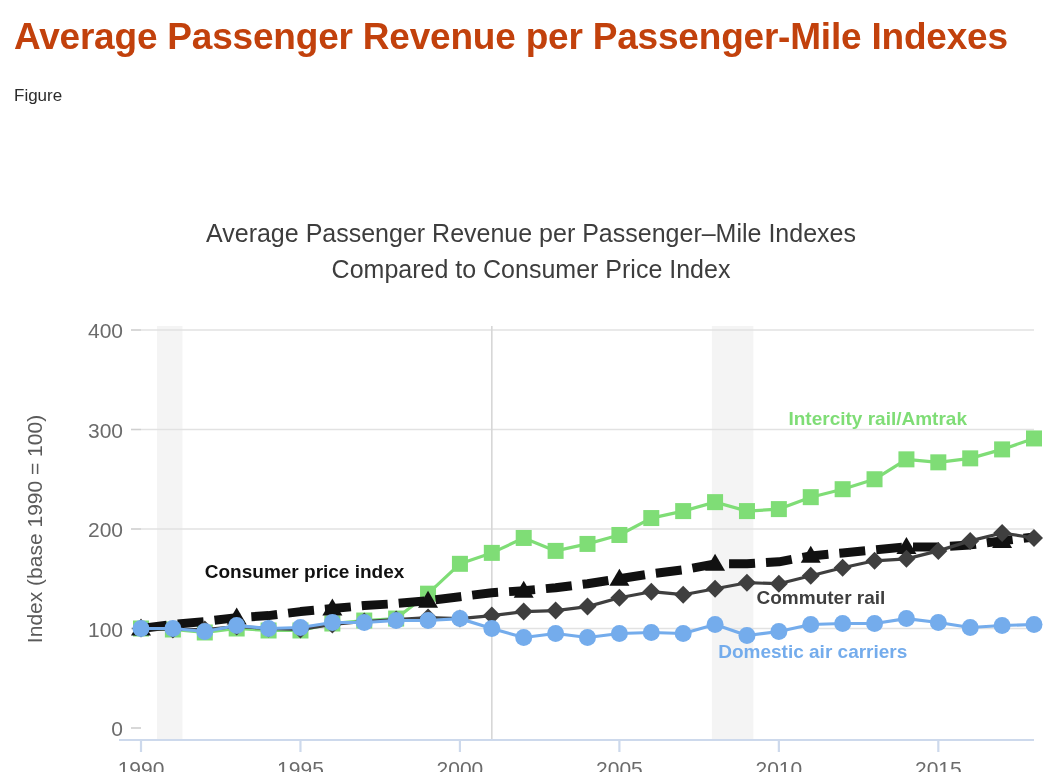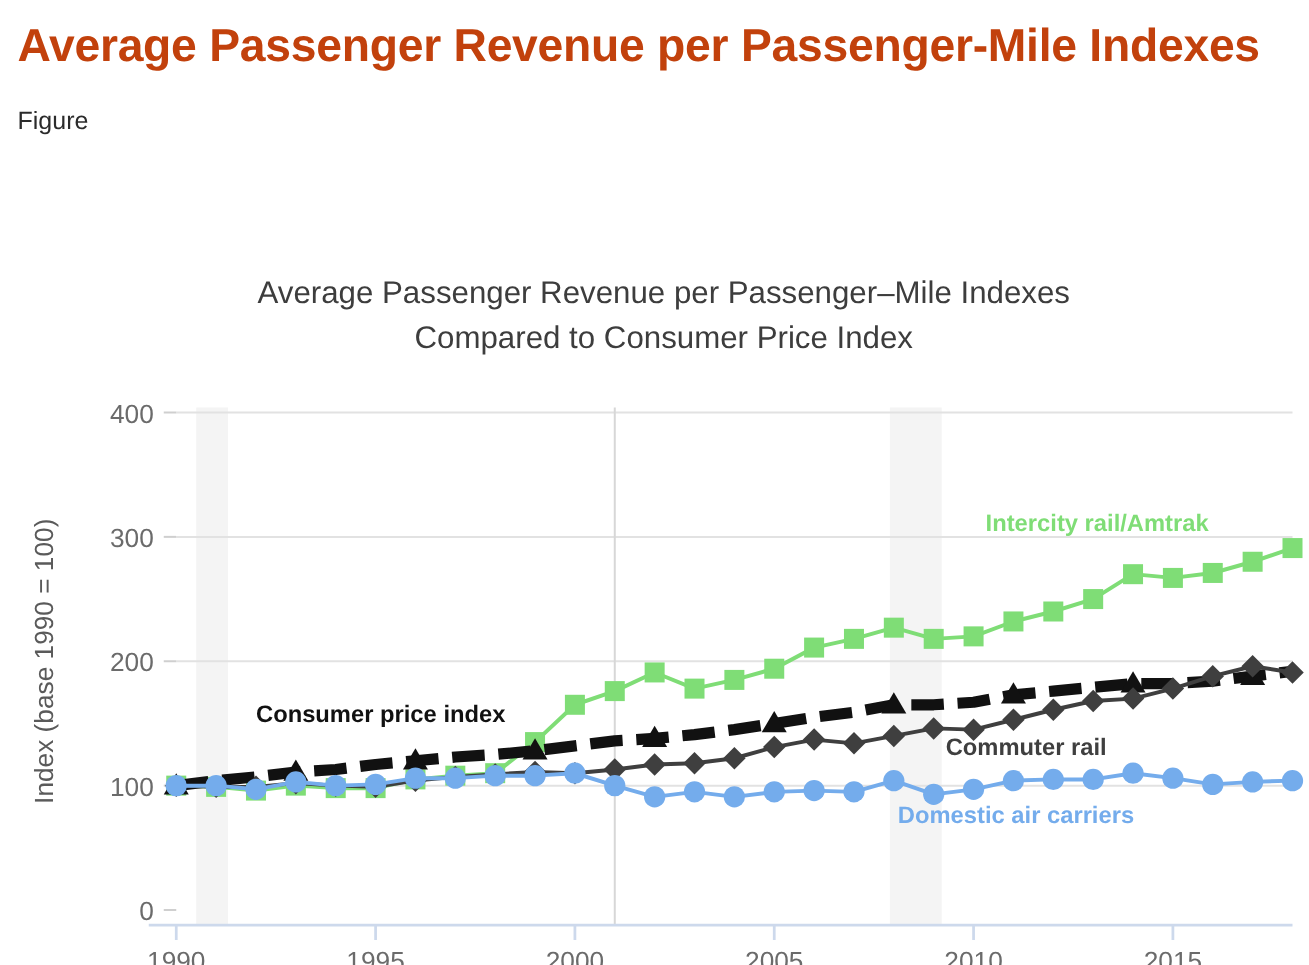--- a/index.html
+++ b/index.html
@@ -18,21 +18,21 @@
     color: #c2410c;
     font-size: 37px;
     font-weight: bold;
     line-height: 1.22;
     letter-spacing: -0.2px;
     margin: 14px 0 0 14px;
     width: 1010px;
   }
   #figure-label {
     color: #2b2b2b;
-    font-size: 20px;
+    font-size: 17px;
     margin: 27px 0 0 14px;
   }
   #chart-wrap {
     position: absolute;
     left: 0;
     top: 196px;
     width: 1047px;
     height: 576px;
   }
   svg { display: block; }

